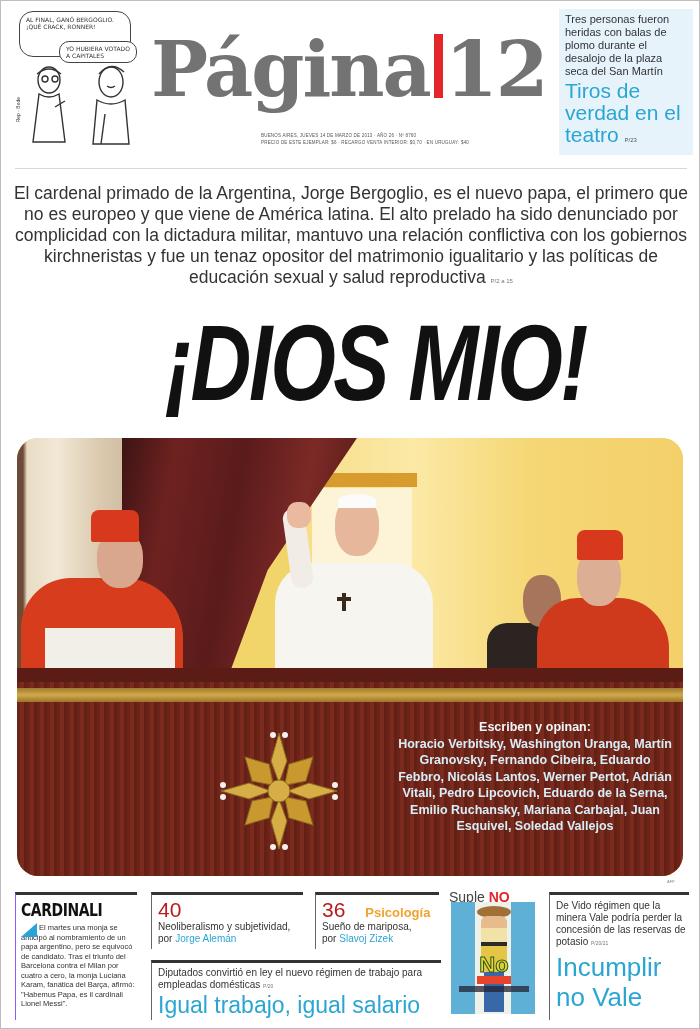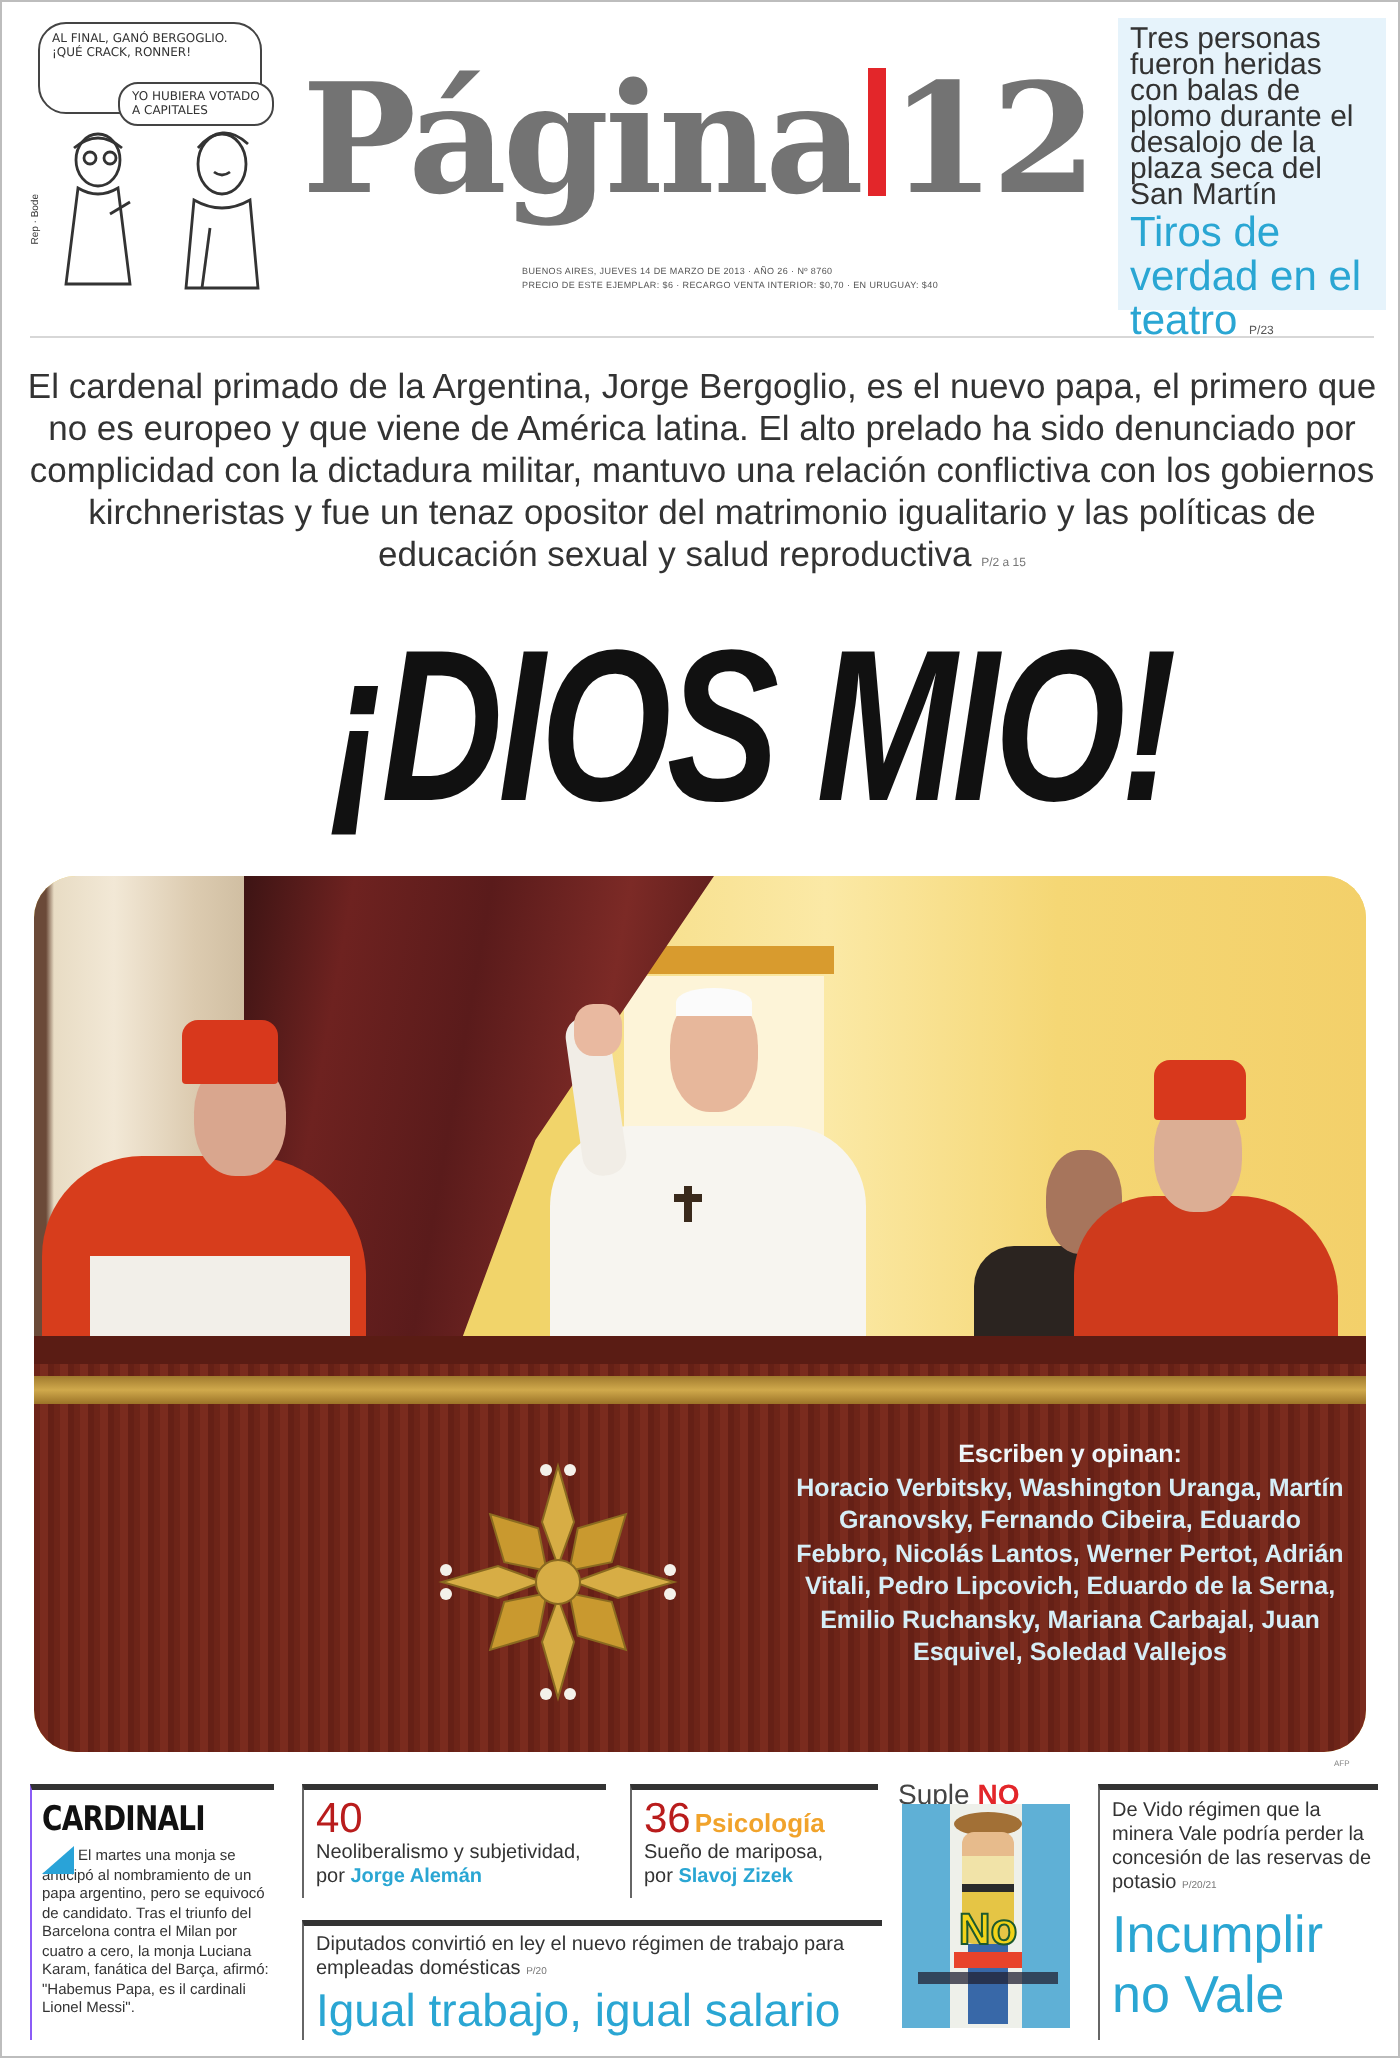--- a/index.html
+++ b/index.html
@@ -12,21 +12,21 @@
   .bubble1 { position: absolute; left: 8px; top: 4px; width: 112px; height: 46px; border: 1px solid #444; border-radius: 14px; font-size: 6px; line-height: 7px; padding: 4px 6px; font-family: "DejaVu Sans", sans-serif; color: #333; text-transform: uppercase; }
   .bubble2 { position: absolute; left: 48px; top: 34px; width: 78px; height: 22px; border: 1px solid #444; border-radius: 10px; font-size: 6px; line-height: 7px; padding: 3px 6px; background: #fff; font-family: "DejaVu Sans", sans-serif; color: #333; text-transform: uppercase; }
   .cartoon svg { position: absolute; left: 0; top: 55px; }
   .cartoon-sig { position: absolute; left: 4px; top: 90px; font-size: 5px; writing-mode: vertical-rl; transform: rotate(180deg); color: #333; }
 
   .logo { position: absolute; left: 150px; top: 24px; width: 405px; height: 90px; font-family: "DejaVu Serif", serif; font-weight: bold; font-size: 76px; letter-spacing: -2px; color: #737373; line-height: 90px; white-space: nowrap; }
   .logo .bar { display: inline-block; width: 9px; height: 64px; background: #e3262a; vertical-align: -2px; margin: 0 2px 0 4px; }
   .dateline { position: absolute; left: 260px; top: 131px; width: 300px; font-size: 4.5px; line-height: 7px; color: #555; text-transform: uppercase; letter-spacing: 0.2px; text-align: left; }
 
   .teaser-top { position: absolute; left: 558px; top: 8px; width: 134px; height: 146px; background: #e6f3fb; padding: 4px 6px; }
-  .teaser-top .kicker { font-size: 15px; line-height: 13px; color: #333; }
+  .teaser-top .kicker { font-size: 11px; line-height: 13px; color: #333; }
   .teaser-top .head { font-size: 21px; line-height: 22px; color: #2aa6d3; margin-top: 2px; }
   .teaser-top .ref { font-size: 6px; color: #555; }
 
   .rule-top { position: absolute; left: 14px; top: 167px; width: 672px; height: 1px; background: #d7d7d7; }
 
   .lede { position: absolute; left: 12px; top: 182px; width: 676px; font-size: 17.5px; line-height: 21px; text-align: center; color: #333; }
   .lede .ref { font-size: 6px; color: #777; }
 
   .headline { position: absolute; left: 110px; top: 300px; width: 490px; text-align: center; font-family: "Liberation Sans", sans-serif; font-weight: bold; font-style: italic; font-size: 108px; line-height: 124px; letter-spacing: -3px; color: #111; transform: scaleX(0.78); transform-origin: center; white-space: nowrap; }
 
@@ -67,23 +67,23 @@
   
   .mod { position: absolute; border-top: 3px solid #333; border-left: 1px solid #666; }
   .cardinali { left: 14px; top: 891px; width: 122px; height: 128px; padding: 5px 0 0 5px; border-left: 1px solid #8b5cf6; }
   .cardinali .title { font-family: "DejaVu Sans", sans-serif; font-weight: bold; font-size: 17px; line-height: 20px; color: #111; transform: scaleX(0.82); transform-origin: left; letter-spacing: -0.5px; }
   .cardinali .body { font-size: 7.5px; line-height: 9.5px; color: #333; margin-top: 3px; position: relative; text-indent: 18px; }
   .tri-icon { position: absolute; left: 0; top: 0; width: 0; height: 0; border-left: 16px solid transparent; border-bottom: 14px solid #29a3d8; }
 
   .m40 { left: 150px; top: 891px; width: 152px; height: 57px; padding: 4px 0 0 6px; }
   .m36 { left: 314px; top: 891px; width: 124px; height: 57px; padding: 4px 0 0 6px; }
   .num { font-size: 21px; line-height: 22px; color: #b91c1c; }
-  .section { font-size: 13px; font-weight: bold; color: #f1a32b; margin-left: 2px; }
+  .section { font-size: 13px; font-weight: bold; color: #f1a32b; margin-left: 20px; }
   .sub { font-size: 10px; line-height: 12px; color: #333; }
-  .auth { color: #2aa6d3; font-weight: bold; }
+  .auth { color: #2aa6d3; font-weight: normal; }
 
   .m-igual { left: 150px; top: 959px; width: 290px; height: 60px; padding: 4px 0 0 6px; }
   .m-igual .kicker { font-size: 10px; line-height: 12px; color: #333; }
   .m-igual .ref { font-size: 5px; color: #777; }
   .m-igual .head { font-size: 23px; line-height: 26px; color: #2aa6d3; }
 
   .suple { position: absolute; left: 448px; top: 888px; width: 92px; height: 132px; }
   .suple .label { font-size: 14px; color: #444; }
   .suple .label b { color: #e3262a; }
   .suple .cover { position: absolute; left: 2px; top: 13px; width: 84px; height: 112px; background: linear-gradient(90deg,#5fb0d6 0 24px,#eef0ea 24px 60px,#5fb0d6 60px); }

